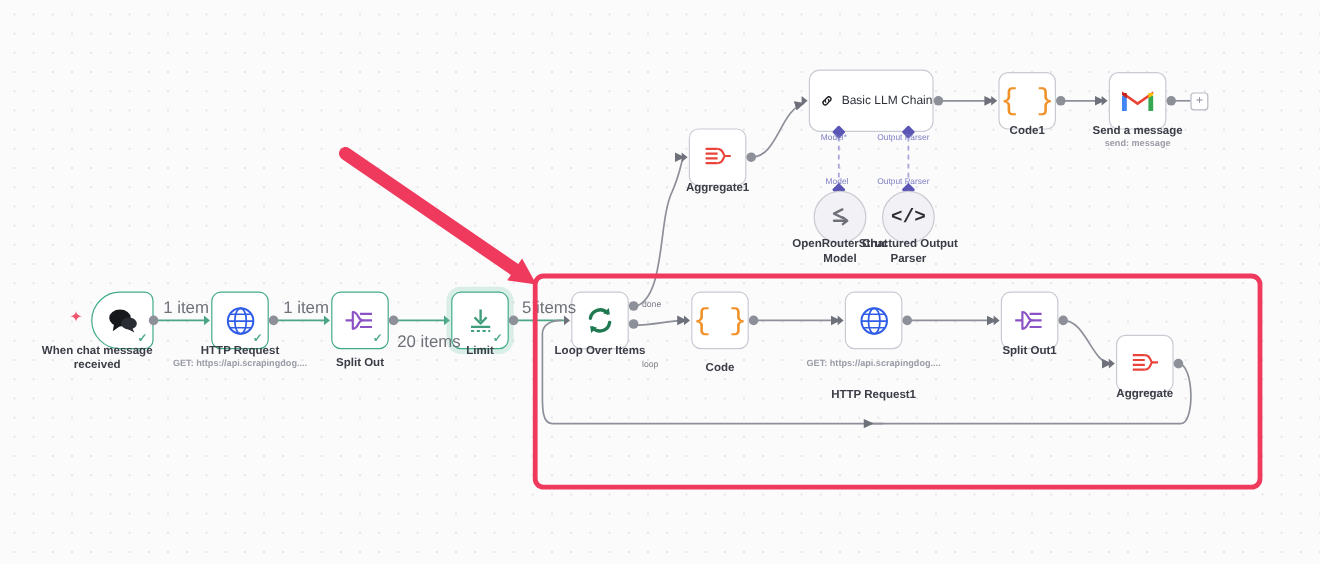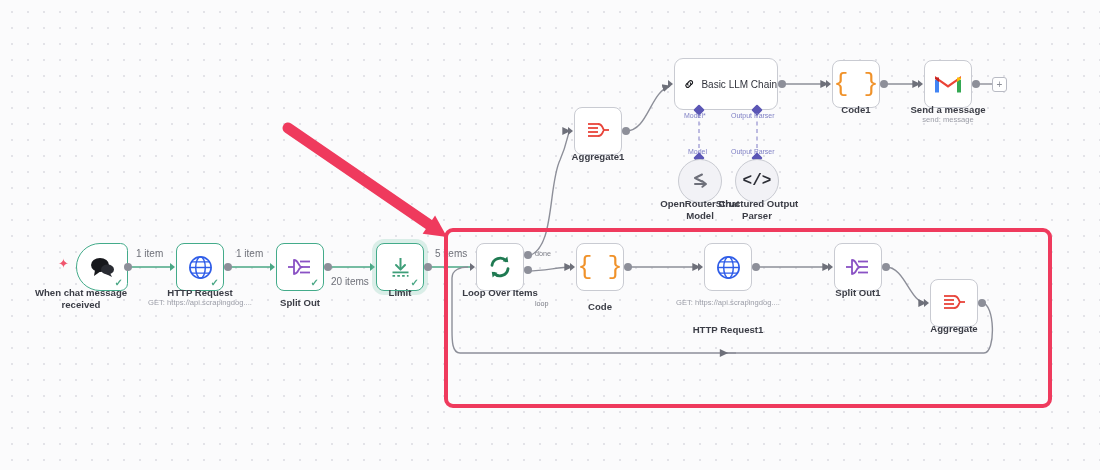--- a/index.html
+++ b/index.html
@@ -56,41 +56,42 @@
     pointer-events:none;
   }
   .subcap{
     position:absolute;
     text-align:center;
     font-size:7.6px;
     color:#9a9ca6;
     line-height:10px;
     white-space:nowrap;
     pointer-events:none;
+    font-weight:bold;
   }
   .chainlabel{font-size:10px;font-weight:400;color:#30323b;white-space:nowrap;}
 
   
   .port{
     position:absolute;width:8px;height:8px;border-radius:50%;
     background:#8d8f99;
   }
   .tri{
     position:absolute;width:0;height:0;
     border-top:4.5px solid transparent;border-bottom:4.5px solid transparent;
     border-left:5px solid #6e707a;
   }
   .tri.green{border-left-color:#4aa785;}
   .diamond{
     position:absolute;width:8px;height:8px;background:#5b56b5;
     transform:rotate(45deg);border-radius:1px;
   }
 
   .itemlabel{
-    position:absolute;font-size:10px;color:#6f7179;white-space:nowrap;
+    position:absolute;font-size:14px;color:#6f7179;white-space:nowrap;
   }
   .portlabel{
     position:absolute;font-size:7.2px;color:#7a7c85;white-space:nowrap;
   }
   .conlabel{
     position:absolute;font-size:7px;color:#7e7fc4;white-space:nowrap;text-align:center;
   }
   .tick{
     position:absolute;right:4px;bottom:2px;
     font-size:10px;color:#4aa785;line-height:10px;font-weight:700;

